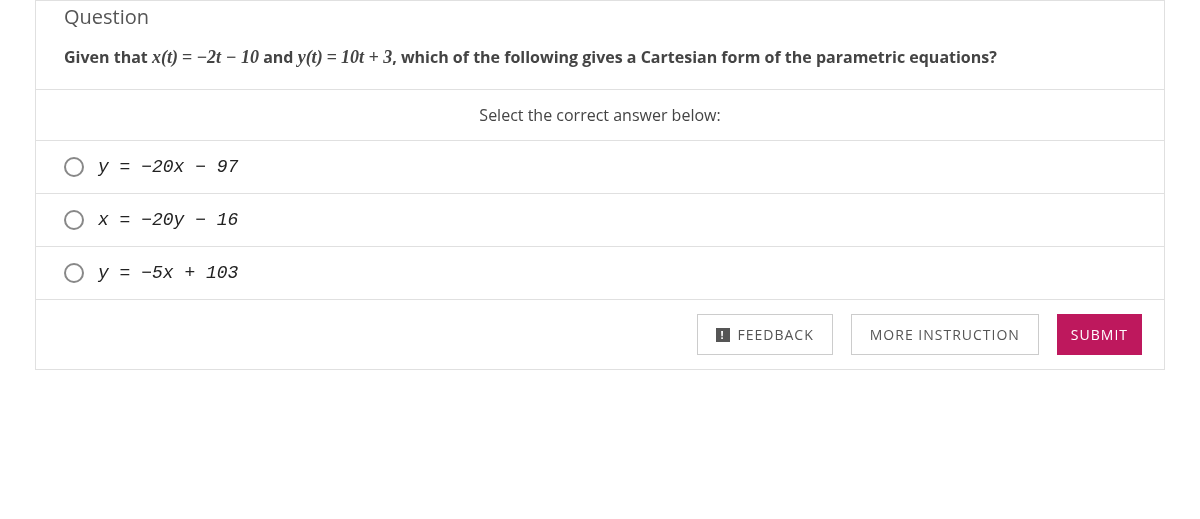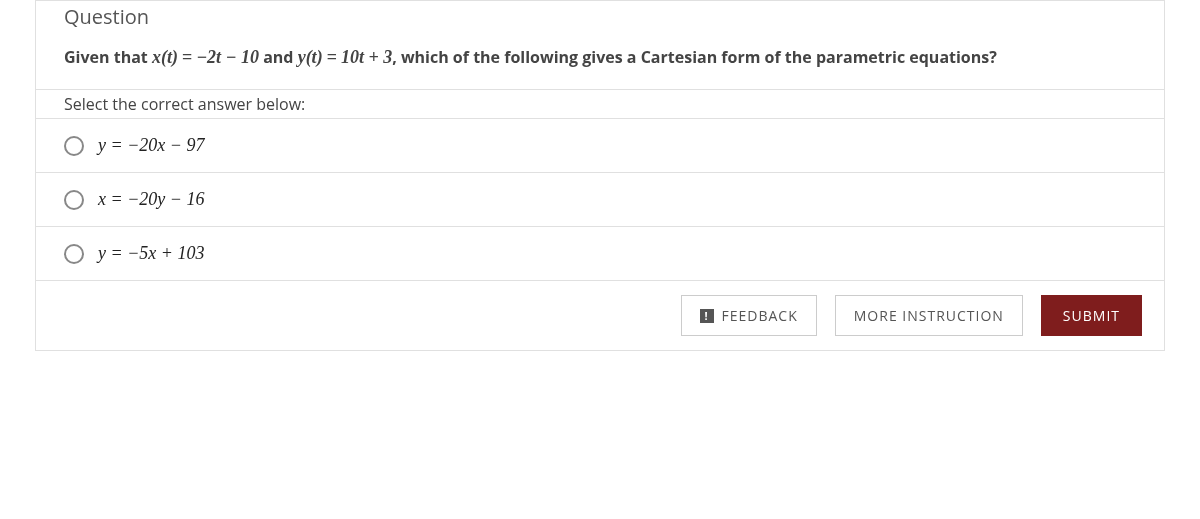--- a/index.html
+++ b/index.html
@@ -32,42 +32,43 @@
       line-height: 1.5;
       font-weight: bold;
     }
     .math {
       font-family: 'Times New Roman', 'STIX', serif;
       font-style: italic;
       font-size: 18px;
     }
     .instruction-row {
       border-top: 1px solid #e0e0e0;
-      padding: 3px 28px;
+      padding: 14px 28px;
       font-size: 16px;
       color: #444;
+      text-align: center;
     }
     .option-row {
       border-top: 1px solid #e0e0e0;
       padding: 16px 28px;
       display: flex;
       align-items: center;
       gap: 14px;
       cursor: pointer;
     }
     .radio {
       width: 20px;
       height: 20px;
       border: 2px solid #888;
       border-radius: 50%;
       flex-shrink: 0;
       background: #fff;
     }
     .option-label {
-      font-family: Liberation Serif, serif;
+      font-family: Liberation Mono, monospace;
       font-style: italic;
       font-size: 18px;
       color: #222;
     }
     .op {
       font-style: normal;
       padding: 0 4px;
     }
     .footer {
       border-top: 1px solid #e0e0e0;
@@ -84,24 +85,24 @@
       padding: 10px 18px;
       font-size: 14px;
       letter-spacing: 1px;
       border: 1px solid #ccc;
       background: #fff;
       color: #555;
       cursor: pointer;
       font-family: inherit;
     }
     .btn-submit {
-      background: #7f1d1d;
+      background: #be185d;
       color: #fff;
       border: none;
-      padding: 11px 22px;
+      padding: 11px 14px;
       text-align: right;
     }
     .feedback-icon {
       width: 14px;
       height: 14px;
       background: #555;
       color: #fff;
       display: inline-flex;
       align-items: center;
       justify-content: center;

